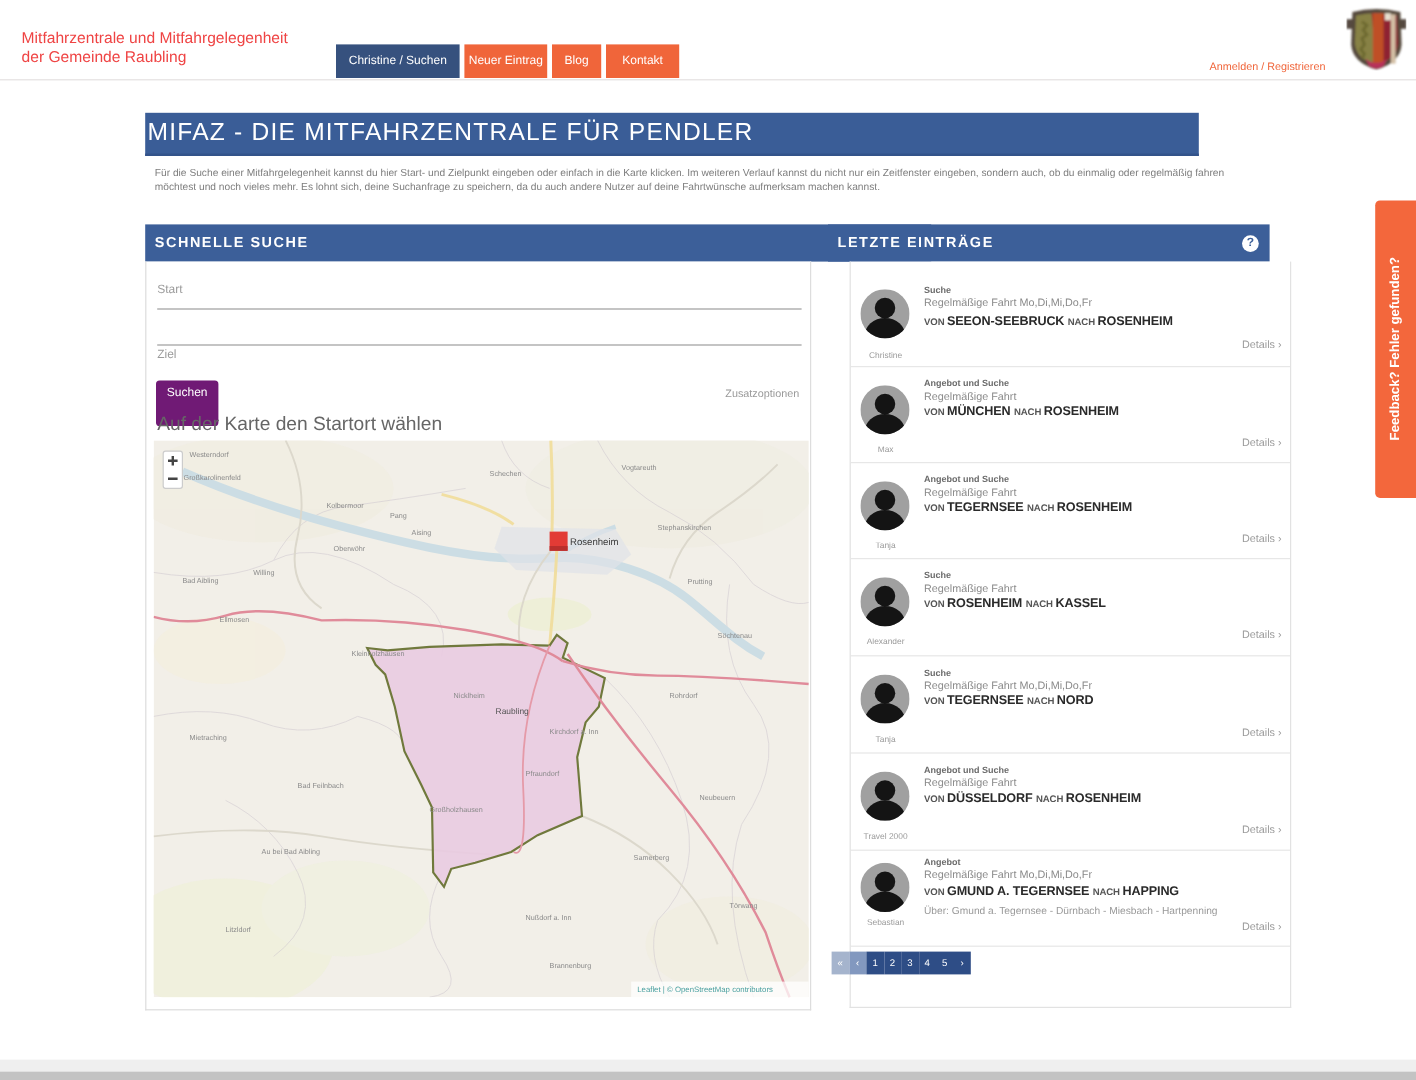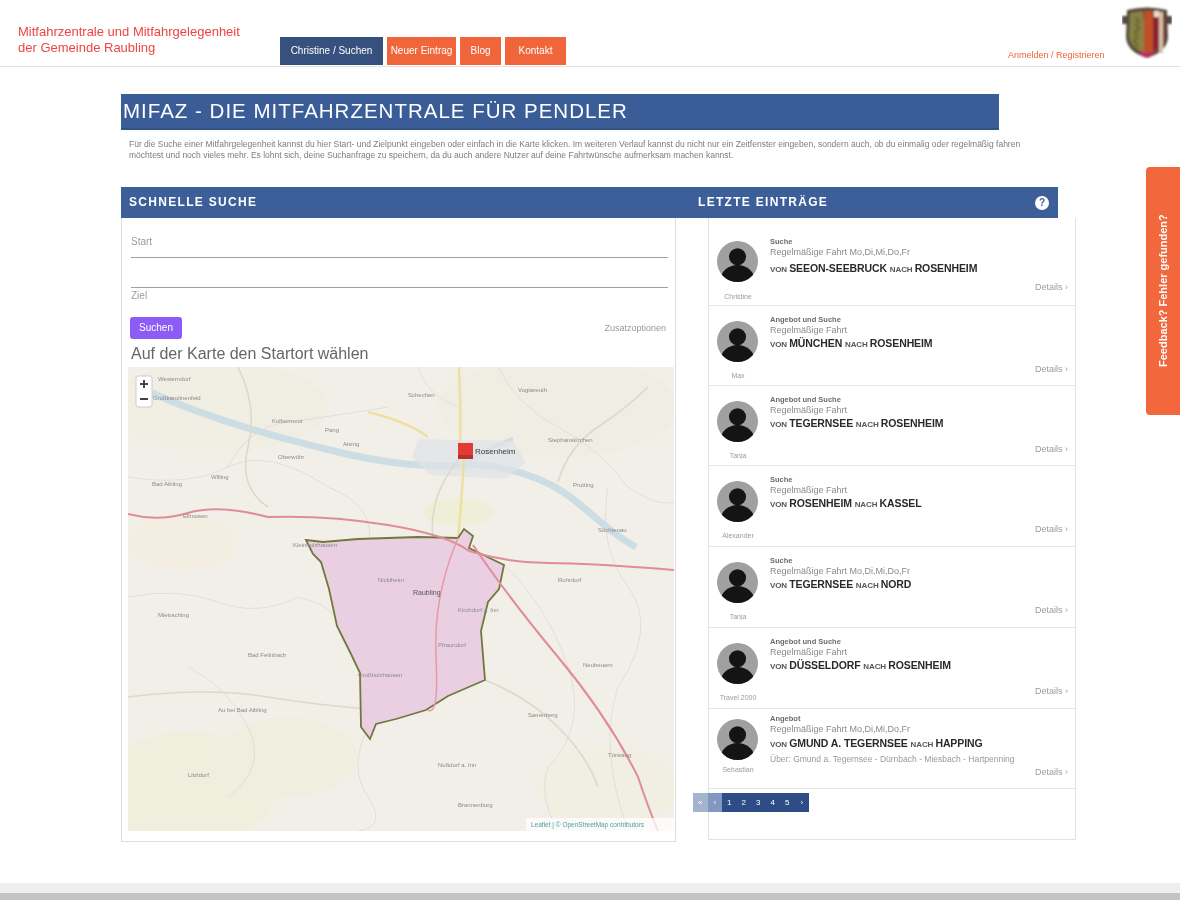--- a/index.html
+++ b/index.html
@@ -36,21 +36,21 @@
   .lpanel-h { left:121px; top:187px; width:655px; }
   .rpanel-h { left:690px; top:187px; width:368px; }
   .lpanel-b { left:121px; top:218px; width:555px; height:624px;
     border:1px solid #ddd; border-top:none; background:#fff; }
   .rpanel-b { left:708px; top:218px; width:368px; height:622px;
     border:1px solid #e2e2e2; border-top:none; background:#fff; }
 
   
   .flabel { left:9px; font-size:10px; color:#9b9b9b; }
   .fline  { left:9px; width:537px; height:1px; background:#9e9e9e; }
-  .suchen { left:8px; top:99px; width:52px; height:22px; background:#8b5cf6;
+  .suchen { left:8px; top:99px; width:52px; height:38px; background:#701a75;
     border-radius:3px; color:#fff; font-size:10px; text-align:center;
     line-height:22px; }
   .zusatz { top:105px; right:9px; font-size:9px; color:#999; }
   .mapcap { left:9px; top:127px; font-size:16px; color:#666; }
   .mapwrap { left:6px; top:149px; width:546px; height:464px; }
 
   
   .entry { left:0; width:366px; height:80px; border-bottom:1px solid #e7e7e7; }
   .avatar { position:absolute; left:8px; top:15px; width:41px; height:41px; }
   .ename { position:absolute; left:0px; top:66px; width:58px; text-align:center;

